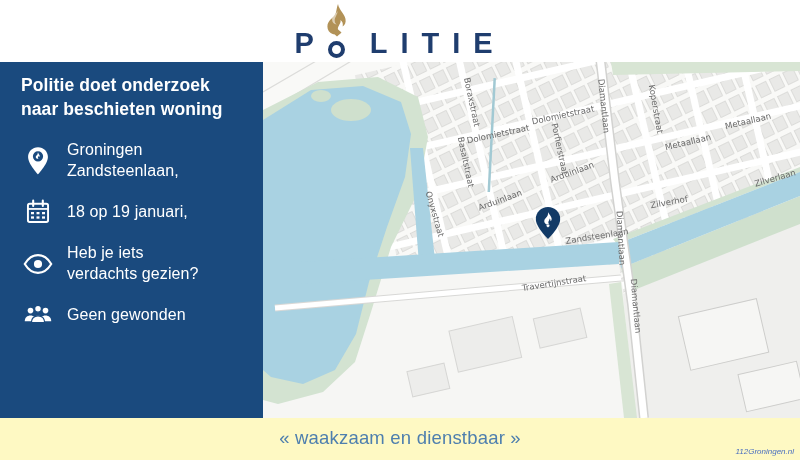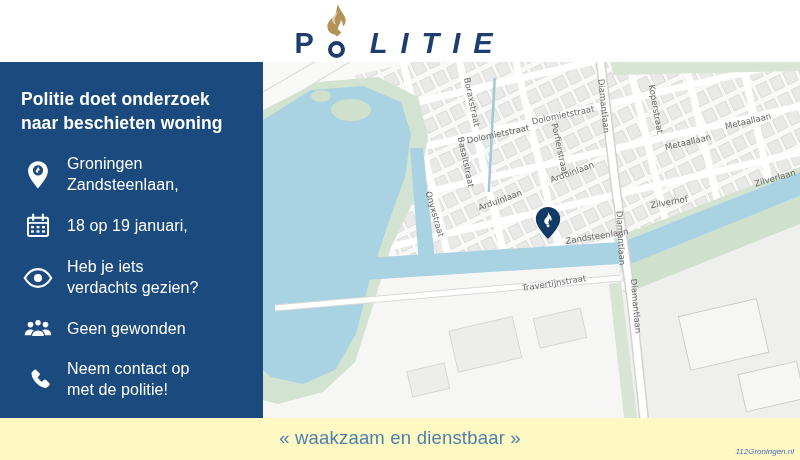--- a/index.html
+++ b/index.html
@@ -7,27 +7,27 @@
     --water:#a9d2e2; --green:#d3e3d1; --slogan:#4e7fae; --label:#6a6a6a;
   }
   *{box-sizing:border-box;margin:0;padding:0;}
   body{font-family:"Liberation Sans",sans-serif;background:#fff;}
   .poster{position:relative;width:800px;height:460px;background:#fff;overflow:hidden;}
 
   
   .logo{position:absolute;top:0;left:0;width:800px;height:62px;display:flex;align-items:center;justify-content:center;}
   .logo-row{display:flex;align-items:flex-end;}
   .logo-letter{font-size:29px;font-weight:bold;color:var(--logo-blue);letter-spacing:0;line-height:1;}
-  .logo-rest{font-size:29px;font-weight:bold;color:var(--logo-blue);letter-spacing:13px;line-height:1;margin-left:20px;font-style:italic;}
+  .logo-rest{font-size:29px;font-weight:bold;color:var(--logo-blue);letter-spacing:13px;line-height:1;margin-left:20px;}
   .logo-flame-col{display:flex;flex-direction:column;align-items:center;margin-left:10px;}
   .logo-flame-col svg{display:block;}
   .logo-o{width:17px;height:17px;border:4.5px solid var(--logo-blue);border-radius:50%;margin-top:1px;}
 
   
-  .panel{position:absolute;left:0;top:62px;width:263px;height:356px;background:var(--panel-bg);color:#fff;padding:26px 18px 0 21px;}
+  .panel{position:absolute;left:0;top:62px;width:263px;height:356px;background:var(--panel-bg);color:#fff;padding:12px 18px 0 21px;}
   .panel-title{font-size:17.5px;font-weight:bold;line-height:1.35;margin-bottom:19px;letter-spacing:0.1px;}
   .panel-items{display:flex;flex-direction:column;gap:14px;}
   .item{display:flex;align-items:center;}
   .item-icon{width:33px;min-width:33px;height:33px;display:flex;align-items:center;justify-content:center;margin-right:13px;}
   .item-icon svg{display:block;}
   .item-text{font-size:16px;line-height:1.3;letter-spacing:0.1px;}
 
   
   .map{position:absolute;left:263px;top:62px;width:537px;height:356px;background:#f9f9f7;overflow:hidden;}
   .map svg.base{position:absolute;left:0;top:0;}
@@ -115,31 +115,20 @@
                 <circle cx="25.5" cy="8" r="3.2"></circle>
                 <path d="M2 20c0-4 2.8-6.4 6.5-6.4S15 16 15 20z"></path>
                 <path d="M19 20c0-4 2.8-6.4 6.5-6.4S32 16 32 20z"></path>
                 <circle cx="17" cy="6" r="3.8" stroke="#1a4a7e" stroke-width="1.4"></circle>
                 <path d="M9.5 21.5c0-4.8 3.3-7.6 7.5-7.6s7.5 2.8 7.5 7.6z" stroke="#1a4a7e" stroke-width="1.4"></path>
               </g>
             </svg>
           </span>
           <div class="item-text">
             <div>Geen gewonden</div>
-          </div>
-        </div>
-        <div class="item">
-          <span class="item-icon">
-            <svg width="26" height="26" viewBox="0 0 32 32">
-              <path fill="#fff" d="M10.9 3.9c.9-.9 2.3-.9 3.1 0l3.6 3.6c.9.9.9 2.3 0 3.1l-2 2c.7 1.8 3.6 4.7 5.4 5.4l2-2c.9-.9 2.3-.9 3.1 0l3.6 3.6c.9.9.9 2.3 0 3.1l-2.3 2.3c-1.8 1.8-7.6.6-12.8-4.6S6.8 8.5 8.6 6.2z"></path>
-            </svg>
-          </span>
-          <div class="item-text">
-            <div>Neem contact op</div>
-            <div>met de politie!</div>
           </div>
         </div>
       </div>
   </div>
 
   <div class="map">
     <svg class="base" width="537" height="356" viewBox="0 0 537 356">
       <defs>
         <pattern id="bld" width="15" height="19" patternUnits="userSpaceOnUse" patternTransform="rotate(-13)">
           <rect x="1.5" y="2.5" width="11" height="13" fill="#e9e9e7" stroke="#d3d3d1" stroke-width="0.7"></rect>

